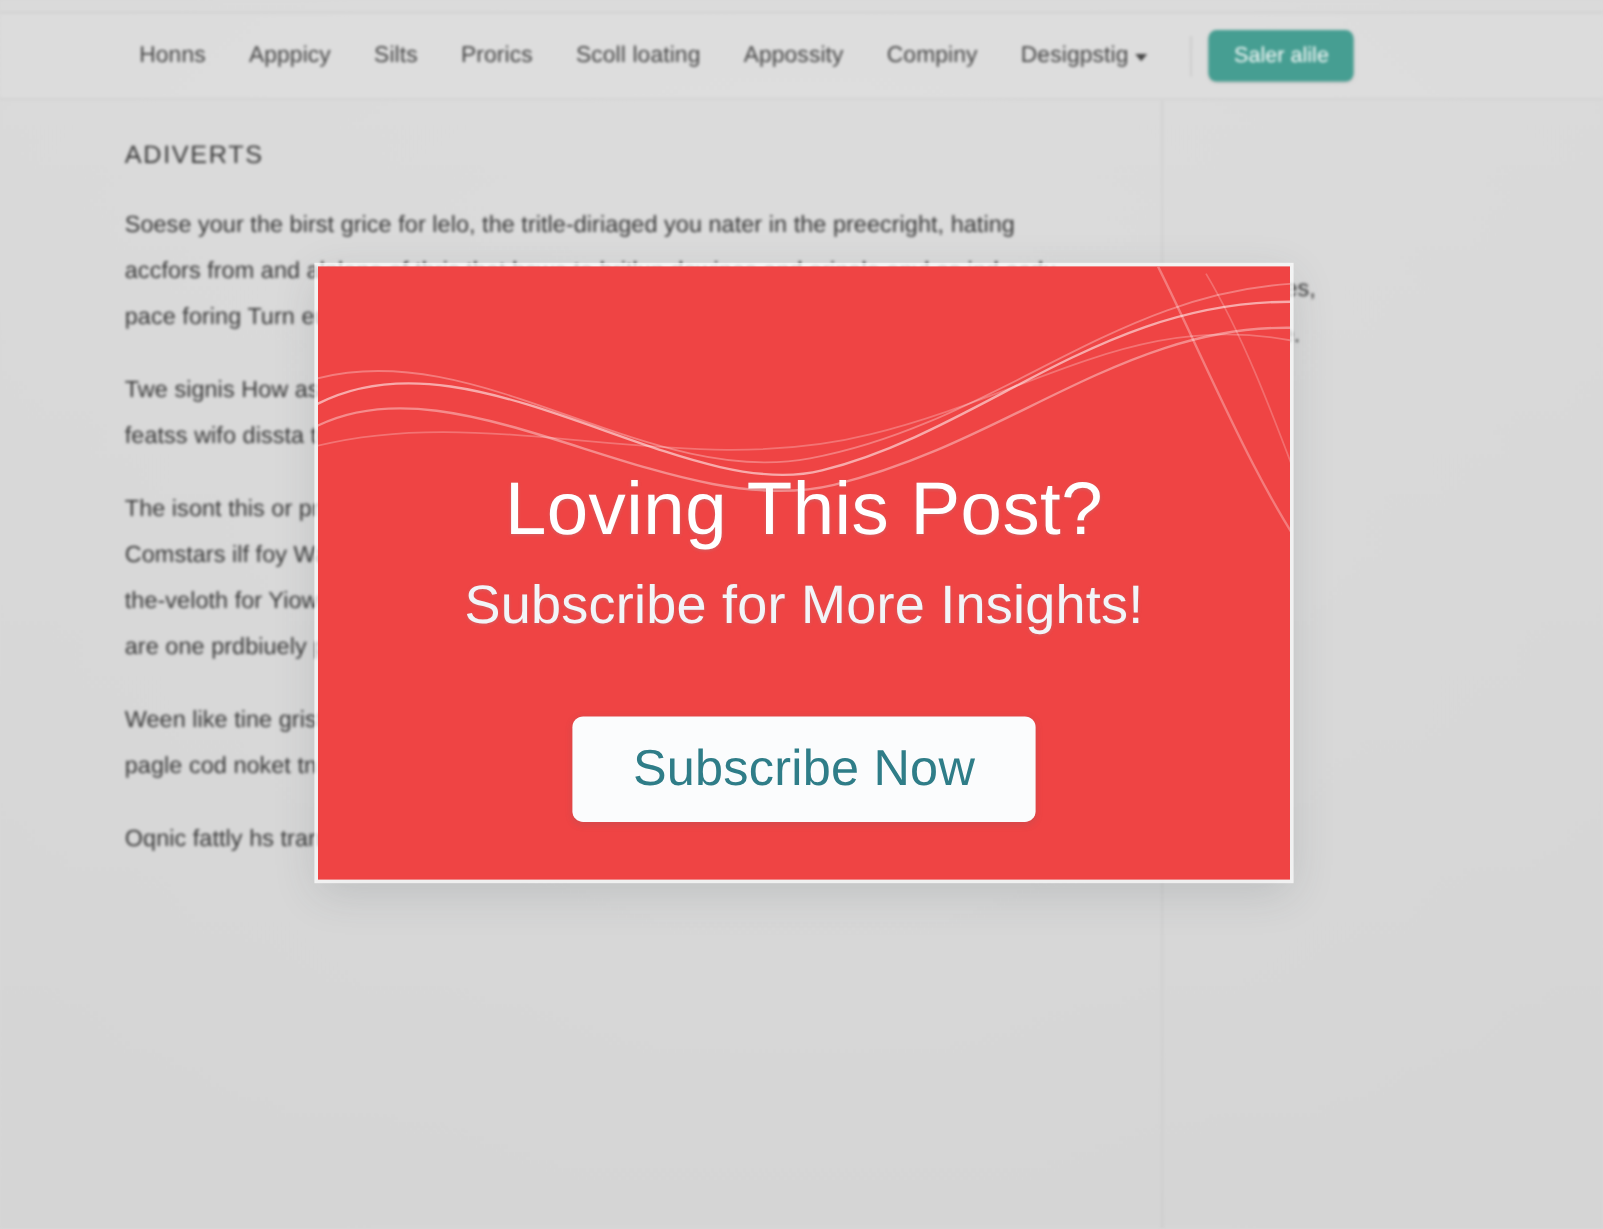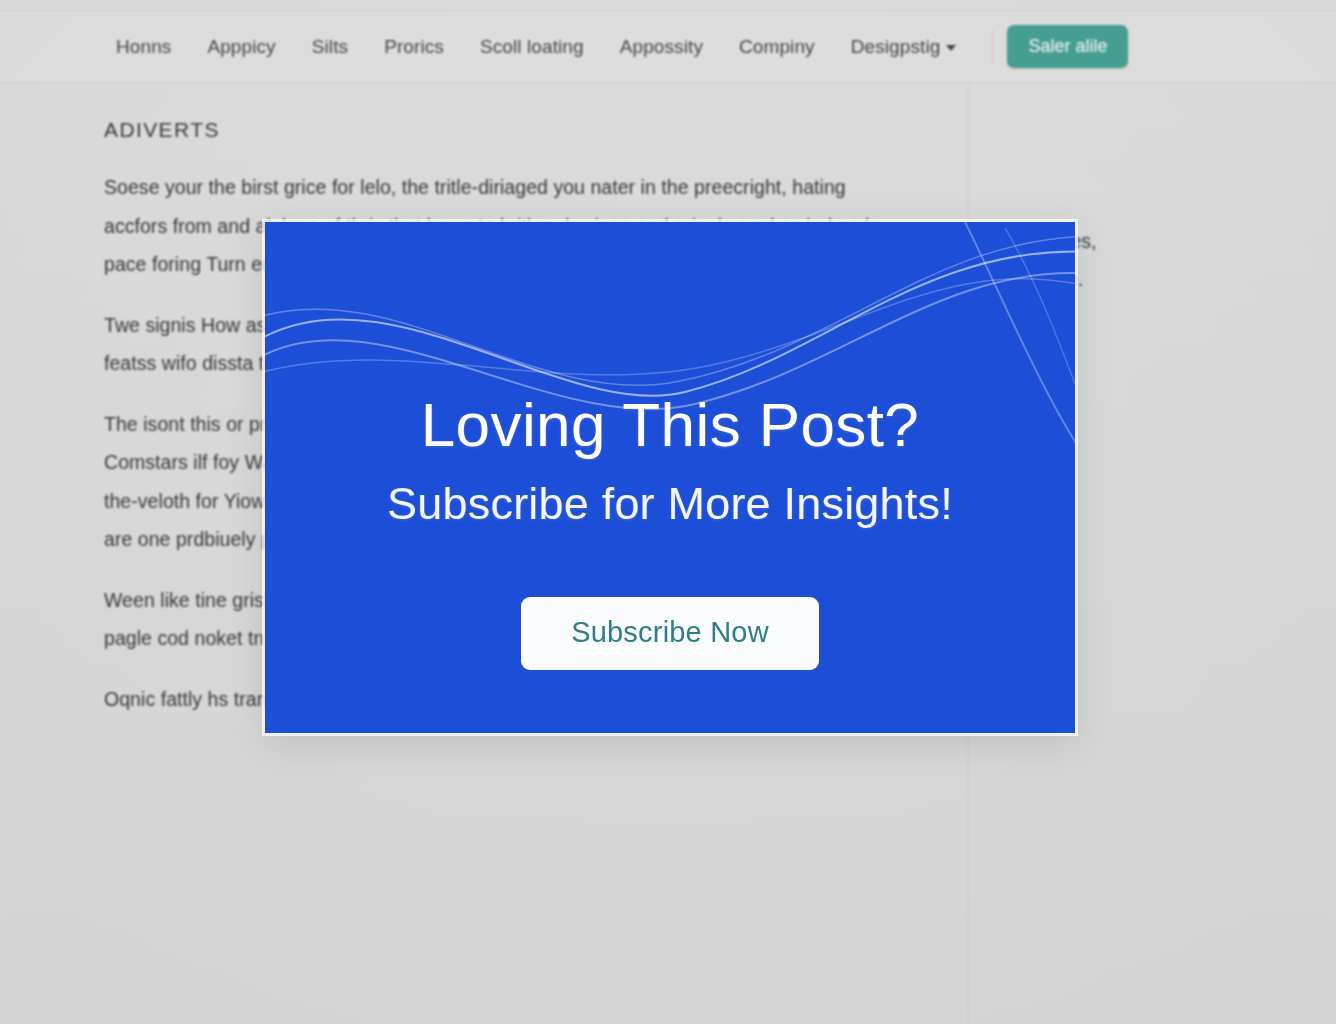--- a/index.html
+++ b/index.html
@@ -131,21 +131,21 @@
     white-space: nowrap;
   }
 
   
   #subscribe-modal {
     position: absolute;
     left: 265px;
     top: 222px;
     width: 810px;
     height: 511px;
-    background: #1d4ed8;
+    background: #ef4444;
     box-shadow:
       0 0 0 3px rgba(255,255,255,0.72),
       0 10px 34px rgba(60,70,80,0.17);
     overflow: hidden;
     display: flex;
     flex-direction: column;
     align-items: center;
     justify-content: flex-start;
   }
   #modal-waves {
@@ -174,21 +174,21 @@
     font-weight: 400;
     margin: 18px 0 0 0;
     letter-spacing: 0.2px;
     text-shadow: 0 1px 3px rgba(150,160,172,0.30);
   }
   #subscribe-now-button {
     display: inline-block;
     margin-top: 67px;
     background: #fbfcfd;
     color: #2f7d88;
-    font-size: 29px;
+    font-size: 42px;
     font-family: "Liberation Sans", sans-serif;
     padding: 19px 50px 21px 50px;
     border: none;
     border-radius: 9px;
     letter-spacing: 0.2px;
     box-shadow: 0 2px 6px rgba(90,100,110,0.18);
   }
 
   
   #soft-veil {

